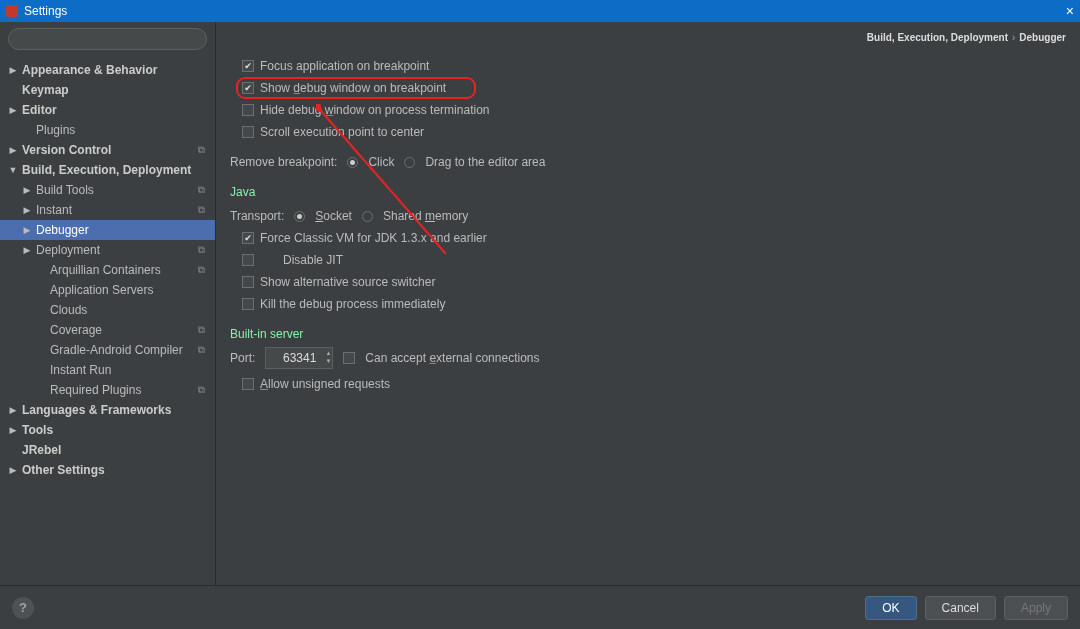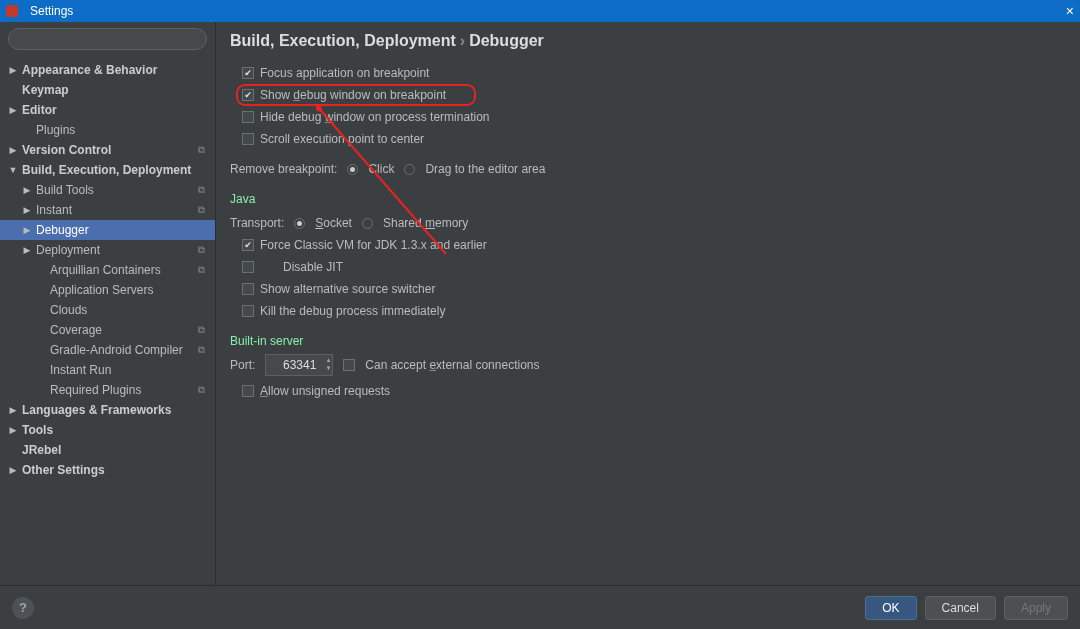--- a/index.html
+++ b/index.html
@@ -1,39 +1,39 @@
 <!DOCTYPE html>
 <html><head>
   <meta charset="utf-8">
   <style>
     * { margin: 0; padding: 0; box-sizing: border-box; font-family: "Segoe UI", Tahoma, sans-serif; }
     body { background: #3c3f41; color: #bbbbbb; font-size: 12px; width: 1080px; height: 629px; overflow: hidden; display: flex; flex-direction: column; }
     .titlebar { background: #0d6cc5; color: #fff; height: 22px; display: flex; align-items: center; padding: 0 6px; justify-content: space-between; }
-    .titlebar .title { font-size: 12px; display: flex; align-items: center; gap: 12px; }
+    .titlebar .title { font-size: 12px; display: flex; align-items: center; gap: 6px; }
     .titlebar .app-icon { width: 12px; height: 12px; background: #c0392b; border-radius: 2px; display: inline-block; }
     .titlebar .close { font-size: 14px; cursor: pointer; }
     .content { flex: 1; display: flex; overflow: hidden; }
     .sidebar { width: 216px; background: #3c3f41; border-right: 1px solid #2b2b2b; display: flex; flex-direction: column; }
     .search-wrap { padding: 6px 8px; }
     .search { width: 100%; height: 22px; background: #45494a; border: 1px solid #5e6060; border-radius: 11px; color: #bbb; padding: 0 22px 0 10px; font-size: 12px; position: relative; }
     .search-box { position: relative; }
     .search-box .mag { position: absolute; left: 8px; top: 4px; color: #888; font-size: 12px; pointer-events: none; }
     .search-wrap input { padding-left: 24px; }
     .tree { flex: 1; overflow-y: auto; padding: 4px 0; }
     .tree-item { display: flex; align-items: center; height: 20px; padding: 0 8px; cursor: pointer; position: relative; }
     .tree-item.selected { background: #4b6eaf; color: #fff; }
     .tree-item.bold > .label { font-weight: 600; color: #ccc; }
     .tree-item .chev { width: 10px; font-size: 9px; margin-right: 4px; color: #bbb; display: inline-block; text-align: center; }
     .tree-item .chev.expanded::before { content: "▼"; }
     .tree-item .chev.collapsed::before { content: "▶"; }
     .tree-item .chev.none { visibility: hidden; }
     .tree-item .spacer { display: inline-block; }
     .tree-item .mod { margin-left: auto; color: #888; font-size: 10px; padding-right: 2px; }
     .main { flex: 1; display: flex; flex-direction: column; overflow: auto; padding: 0; }
-    .breadcrumb { padding: 10px 14px 6px; font-size: 16px; font-weight: 600; color: #ddd; }
+    .breadcrumb { padding: 10px 14px 6px; font-size: 10px; font-weight: 600; color: #ddd; text-align: right; }
     .breadcrumb .sep { color: #888; margin: 0 4px; }
     .panel { padding: 6px 14px; }
     .chk-row { display: flex; align-items: center; height: 22px; gap: 6px; }
     .chk { width: 12px; height: 12px; border: 1px solid #6e6e6e; background: #43494a; display: inline-flex; align-items: center; justify-content: center; font-size: 9px; color: #ccc; cursor: pointer; }
     .chk.checked::before { content: "✔"; color: #ddd; }
     .chk-label { color: #bbb; cursor: pointer; }
     .chk-label u { text-decoration: underline; text-decoration-color: #888; }
     .highlight-box { border: 2px solid #e62222; border-radius: 9px; padding: 2px 28px 2px 4px; display: inline-flex; align-items: center; margin-left: -6px; }
     .section-lbl { color: #86efac; margin: 12px 0 6px; font-size: 12px; }
     .inline-row { display: flex; align-items: center; gap: 10px; height: 22px; }

